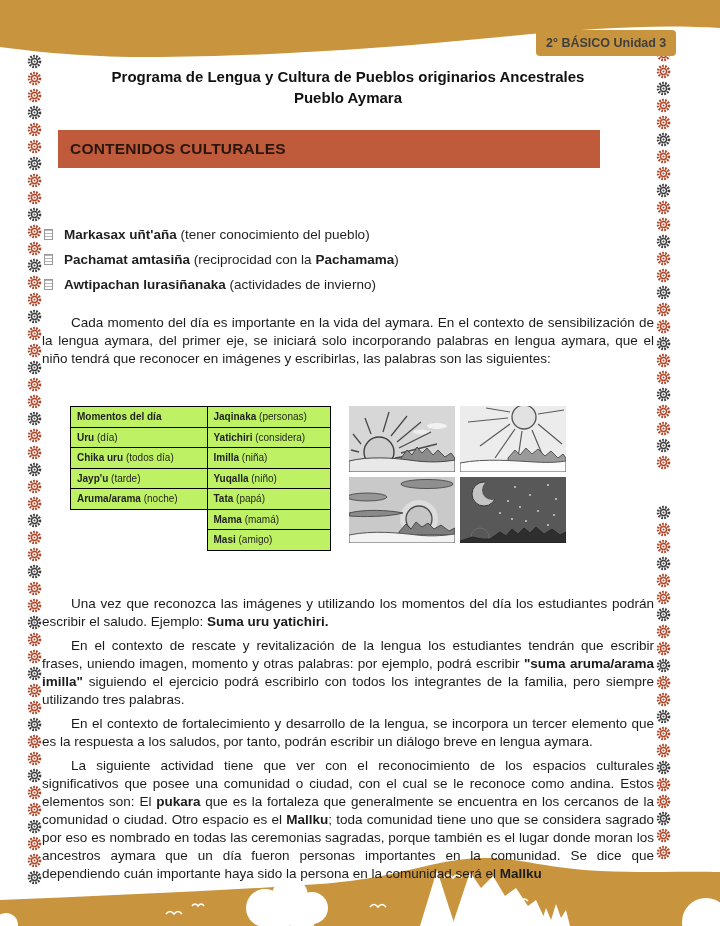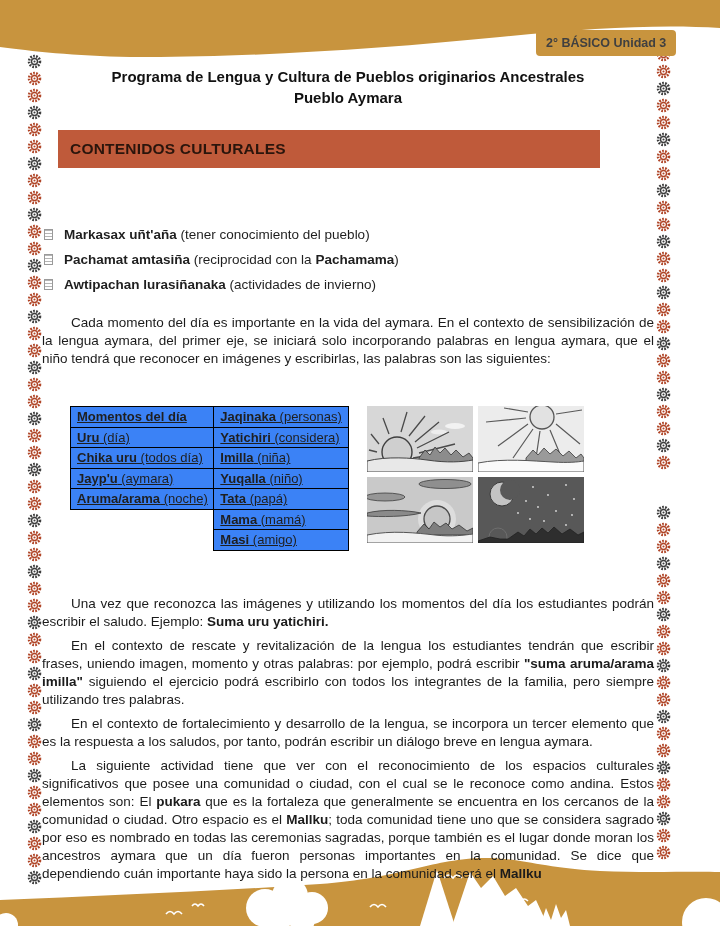--- a/index.html
+++ b/index.html
@@ -28,21 +28,21 @@
   .blt{display:inline-block;flex:none;width:7px;height:9px;border:1px solid #9a9a9a;
        background:repeating-linear-gradient(to bottom,#b5b5b5 0 1px,transparent 1px 3px);
        transform:translateY(1px);}
   .para{font-size:13.5px;line-height:18px;text-align:justify;margin:0;color:#1b1b1b;}
   .para.indent{text-indent:29px;}
   .p1{margin-top:20px;}
   .p2{margin-top:44px;}
   .pn{margin-top:6px;}
   
   .vocab-row{display:flex;align-items:flex-start;margin:38px 0 0 28px;}
-  table.vt{border-collapse:collapse;font-size:13px;background:#3b82f6;text-decoration:underline;}
+  table.vt{border-collapse:collapse;font-size:10px;background:#bef264;}
   table.vt td{border:1.5px solid #000;padding:0 6px;height:19.5px;white-space:nowrap;}
   table.vt.left td{min-width:124px;}
   table.vt.right td{min-width:110px;}
   table.vt.right{margin-left:-1.5px;}
   .panels{display:grid;grid-template-columns:106px 106px;grid-auto-rows:66px;gap:5px;margin-left:18px;}
   .panel{display:block;width:106px;height:66px;}
   b{font-weight:bold;}
 </style>
 </head>
 <body>
@@ -575,21 +575,21 @@
             <tr>
               <td><b>Momentos del día</b></td>
             </tr>
             <tr>
               <td><b>Uru</b><span> (día)</span></td>
             </tr>
             <tr>
               <td><b>Chika uru</b><span> (todos día)</span></td>
             </tr>
             <tr>
-              <td><b>Jayp'u</b><span> (aymara)</span></td>
+              <td><b>Jayp'u</b><span> (tarde)</span></td>
             </tr>
             <tr>
               <td><b>Aruma/arama</b><span> (noche)</span></td>
             </tr>
           </tbody>
       </table>
       <table class="vt right">
         <tbody>
             <tr>
               <td><b>Jaqinaka</b><span> (personas)</span></td>

